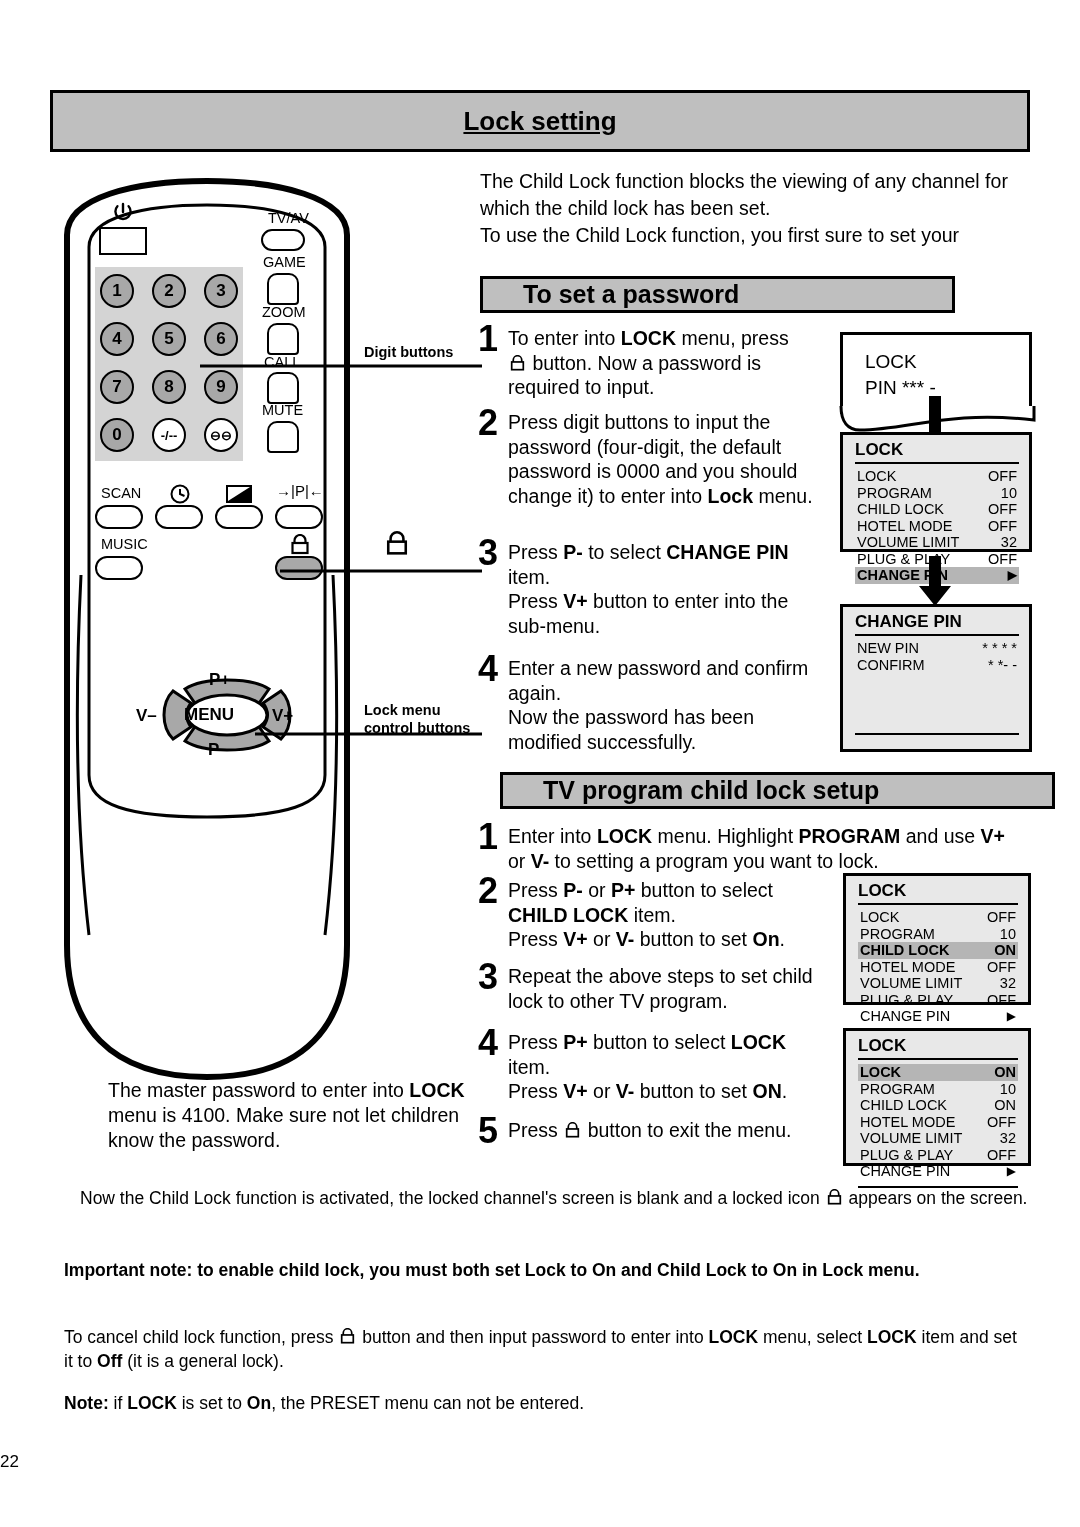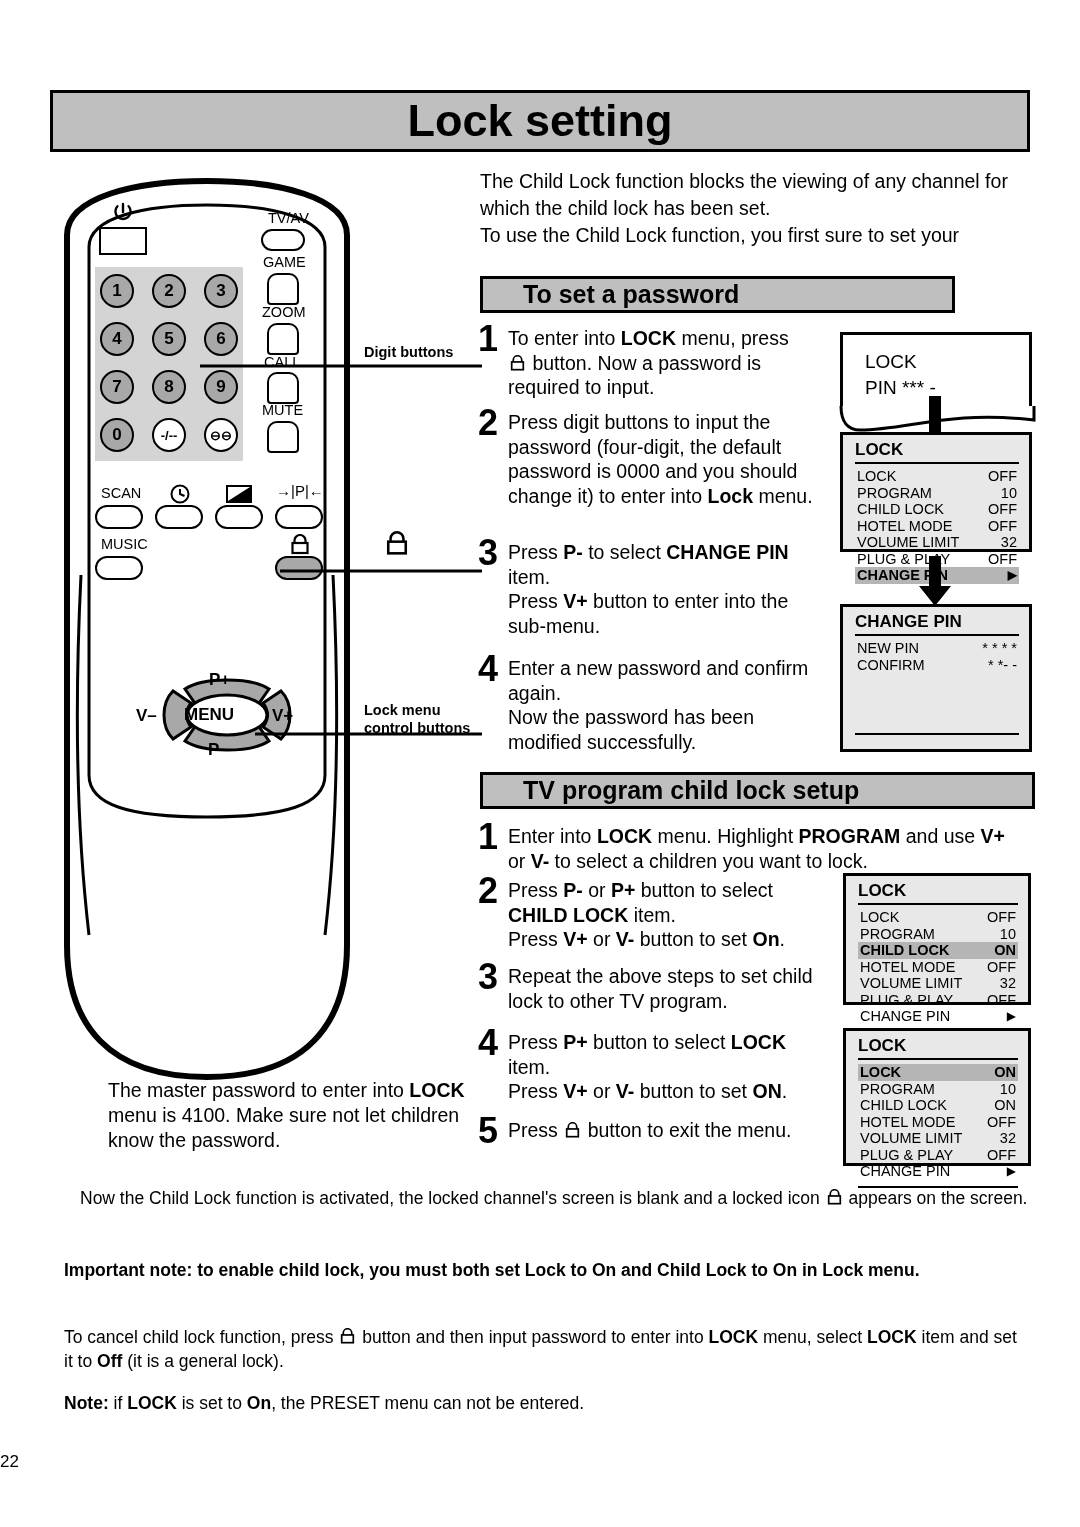--- a/index.html
+++ b/index.html
@@ -9,36 +9,36 @@
   }
   .page{position:absolute;left:0;top:0;width:1080px;height:1527px;}
 
   
   .title-banner{
     position:absolute;left:50px;top:90px;width:980px;height:62px;
     background:#bfbfbf;border:3px solid #000;
     display:flex;align-items:center;justify-content:center;
     box-sizing:border-box;
   }
-  .title-banner .t{font-size:45px;font-weight:bold;letter-spacing:0px;}
+  .title-banner .t{font-size:26px;font-weight:bold;letter-spacing:0px;text-decoration:underline;}
 
   
   .intro{
     position:absolute;left:480px;top:168px;width:555px;
     font-size:19.5px;line-height:27px;
   }
 
   
   .sect{
     position:absolute;background:#bfbfbf;border:3px solid #000;
     box-sizing:border-box;display:flex;align-items:center;
   }
   .sect .st{font-size:25px;font-weight:bold;padding-left:40px;}
   #sect-password{left:480px;top:276px;width:475px;height:37px;}
-  #sect-childlock{left:480px;top:772px;width:555px;height:37px;}
+  #sect-childlock{left:500px;top:772px;width:555px;height:37px;}
 
   
   .step{position:absolute;display:flex;}
   .step .num{
     font-size:36px;font-weight:bold;width:30px;flex:0 0 30px;
     line-height:30px;margin-top:-2px;
   }
   .step .body{font-size:19.5px;line-height:24.5px;}
 
   
@@ -323,21 +323,21 @@
       </div>
     <div class="botrule" style="margin-top:60px;"></div>
   </div>
 
   <div class="sect" id="sect-childlock">
     <span class="st">TV program child lock setup</span>
   </div>
 
   <div class="step" style="left:478px;top:824px;width:545px;">
     <div class="num">1</div>
-    <div class="body"><span>Enter into </span><span style="font-weight: bold;">LOCK</span><span> menu. Highlight </span><span style="font-weight: bold;">PROGRAM</span><span> and use </span><span style="font-weight: bold;">V+</span><span> or </span><span style="font-weight: bold;">V-</span><span> to select a children you want to lock.</span></div>
+    <div class="body"><span>Enter into </span><span style="font-weight: bold;">LOCK</span><span> menu. Highlight </span><span style="font-weight: bold;">PROGRAM</span><span> and use </span><span style="font-weight: bold;">V+</span><span> or </span><span style="font-weight: bold;">V-</span><span> to setting a program you want to lock.</span></div>
   </div>
   <div class="step" style="left:478px;top:878px;width:345px;">
     <div class="num">2</div>
     <div class="body"><span>Press </span><span style="font-weight: bold;">P-</span><span> or </span><span style="font-weight: bold;">P+</span><span> button to select </span><span style="font-weight: bold;">CHILD LOCK</span><span> item.</span><br><span>Press </span><span style="font-weight: bold;">V+</span><span> or </span><span style="font-weight: bold;">V-</span><span> button to set </span><span style="font-weight: bold;">On</span><span>.</span></div>
   </div>
   <div class="step" style="left:478px;top:964px;width:345px;">
     <div class="num">3</div>
     <div class="body"><span>Repeat the above steps to set child lock to other TV program.</span></div>
   </div>
   <div class="step" style="left:478px;top:1030px;width:345px;">

